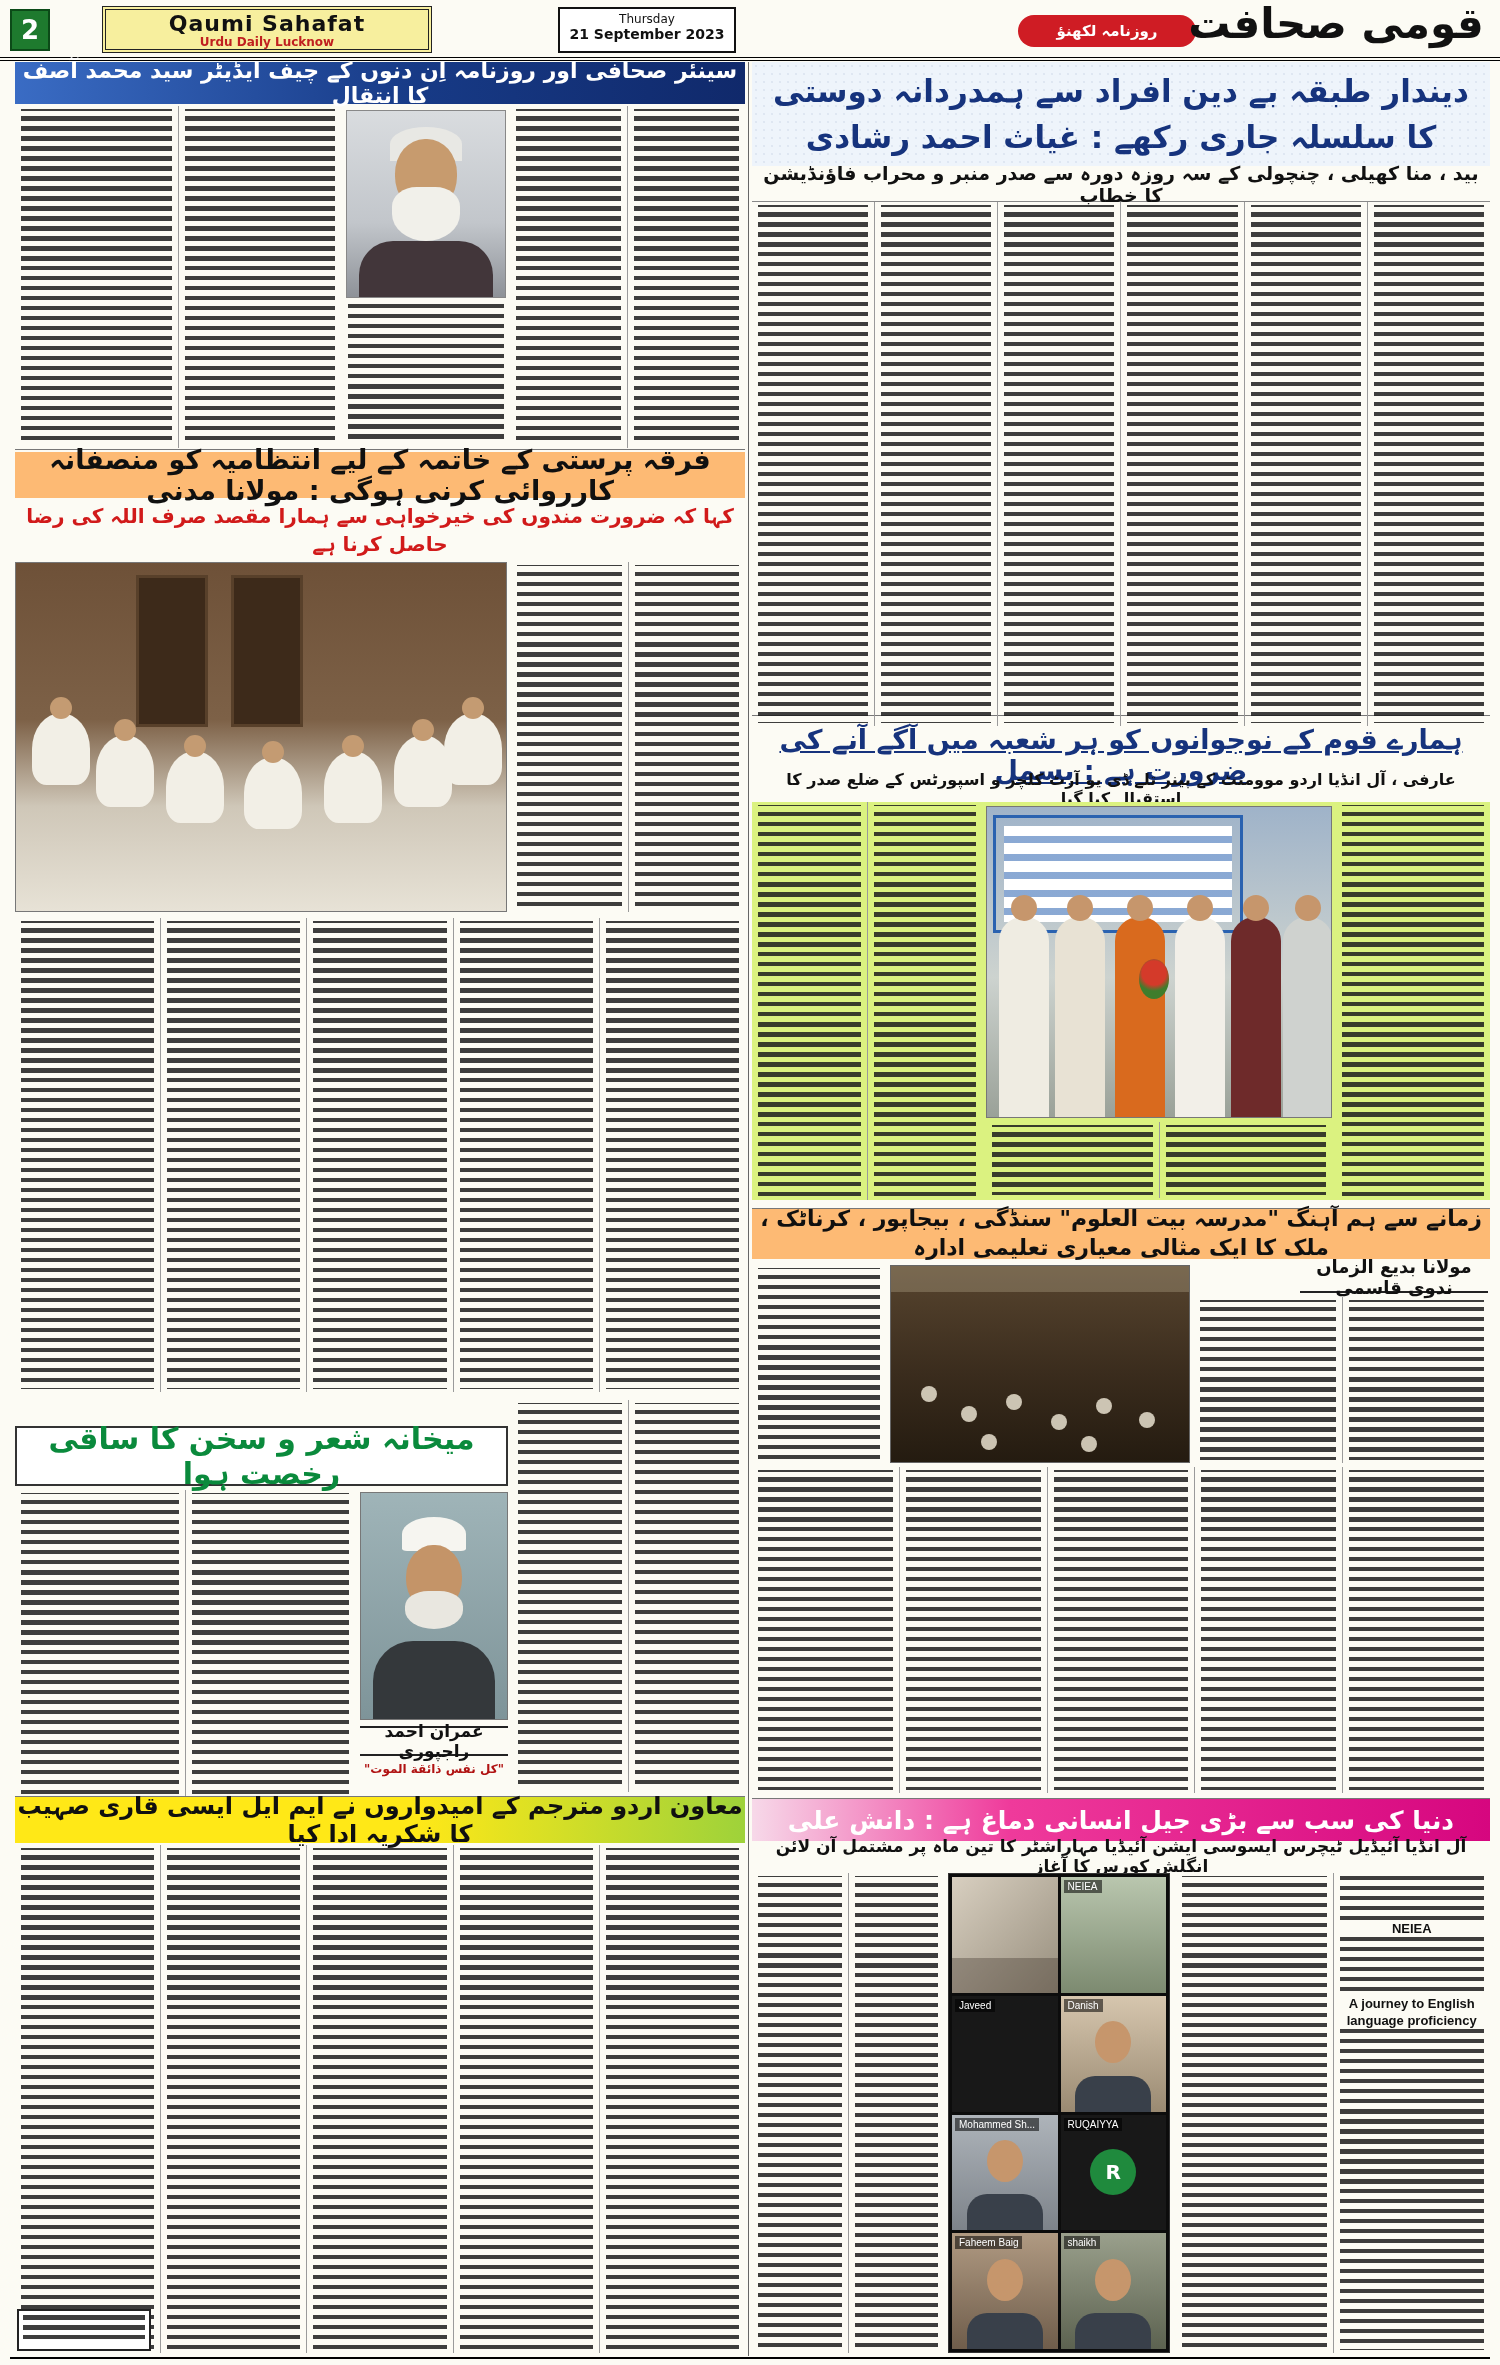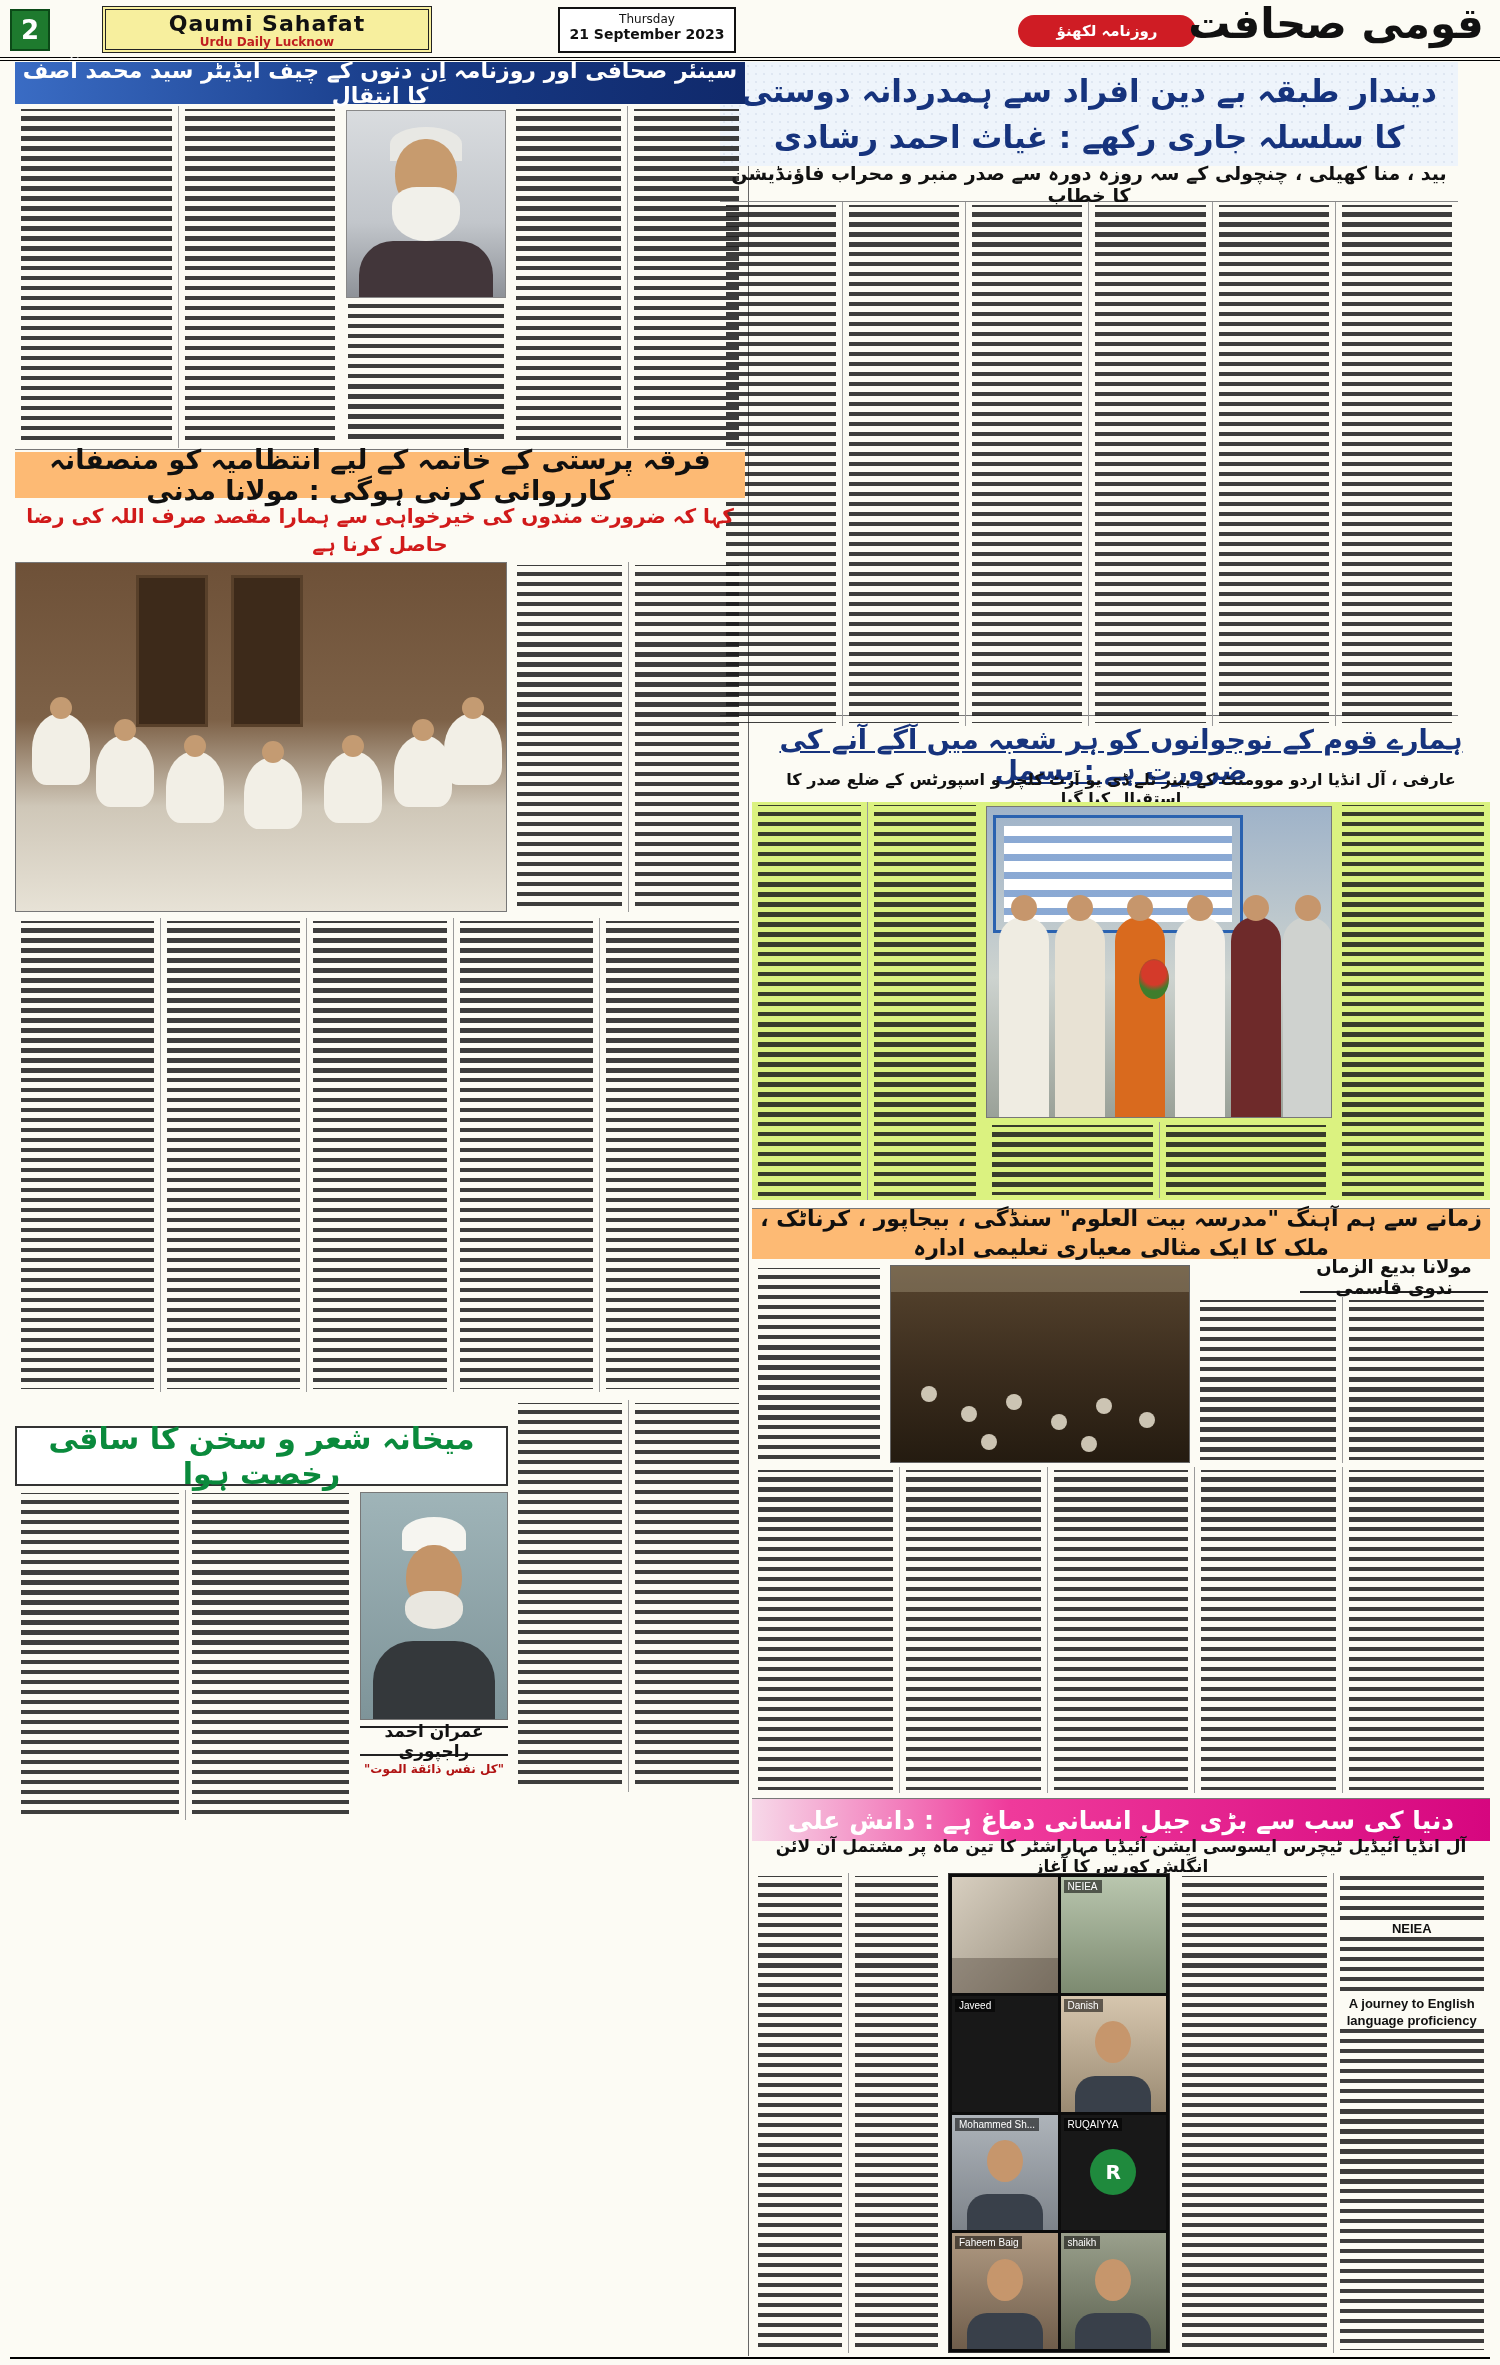--- a/index.html
+++ b/index.html
@@ -117,21 +117,21 @@
       <div class="date-line">21  September  2023</div>
     </div>
     <div class="oval ur">
       <span>روزنامہ لکھنؤ</span>
     </div>
     <div class="mast-ur ur">قومی صحافت</div>
   </div>
   <div class="abs" style="left:0;top:57px;width:1500px;height:4px;border-top:1px solid #000;border-bottom:1px solid #000;"></div>
   <div class="abs" style="left:748px;top:62px;width:1px;height:2294px;background:#666;"></div>
 
-  <section class="abs" style="left:720px;top:62px;width:738px;height:654px;border-bottom:1px solid #777;">
+  <section class="abs" style="left:752px;top:62px;width:738px;height:654px;border-bottom:1px solid #777;">
     <div class="h-rashadi ur center">دیندار طبقہ بے دین افراد سے ہمدردانہ دوستی کا سلسلہ جاری رکھے : غیاث احمد رشادی</div>
     <div class="sub-plain ur center" style="height:36px;border-bottom:1px solid #888;">بید ، منا کھیلی ، چنچولی کے سہ روزہ دورہ سے صدر منبر و محراب فاؤنڈیشن کا خطاب</div>
     <div class="cols" style="height:524px;">
       <div class="col sim"></div>
       <div class="col sim"></div>
       <div class="col sim"></div>
       <div class="col sim"></div>
       <div class="col sim"></div>
       <div class="col sim"></div>
     </div>
@@ -264,20 +264,35 @@
       <div class="byline ur center abs" style="left:345px;top:236px;width:148px;height:30px;font-size:17px;border-top:2px solid #222;border-bottom:2px solid #222;">عمران احمد راجپوری</div>
       <div class="ur center abs" style="left:345px;top:272px;width:148px;font-size:12px;color:#b01212;font-weight:bold;">"کل نفس ذائقة الموت"</div>
     </div>
   </section>
 
   <div class="cols abs" style="left:512px;top:1400px;width:233px;height:392px;">
     <div class="col sim"></div>
     <div class="col sim"></div>
   </div>
 
+  <section class="abs" style="left:15px;top:1796px;width:730px;height:560px;border-top:1px solid #777;">
+    <div class="h-yellowgreen ur center" style="height:46px;font-size:24px;">معاون اردو مترجم کے امیدواروں نے ایم ایل ایسی قاری صہیب کا شکریہ ادا کیا</div>
+    <div style="position:relative;height:508px;margin-top:2px;">
+      <div class="cols" style="height:100%;">
+        <div class="col sim"></div>
+        <div class="col sim"></div>
+        <div class="col sim"></div>
+        <div class="col sim"></div>
+        <div class="col sim"></div>
+      </div>
+      <div class="abs" style="left:2px;bottom:2px;width:134px;height:42px;border:2px solid #222;background:#fff;padding:4px;">
+        <div class="sim" style="height:100%;"></div>
+      </div>
+    </div>
+  </section>
 
   <section class="abs" style="left:752px;top:1798px;width:738px;height:558px;border-top:1px solid #777;">
     <div class="h-magenta ur center" style="height:42px;font-size:25px;">دنیا کی سب سے بڑی جیل انسانی دماغ ہے : دانش علی</div>
     <div class="ur center" style="height:30px;font-size:17px;font-weight:bold;">آل انڈیا آئیڈیل ٹیچرس ایسوسی ایشن آئیڈیا مہاراشٹر کا تین ماہ پر مشتمل آن لائن انگلش کورس کا آغاز</div>
     <div style="position:relative;height:484px;">
       <div class="cols abs" style="left:0;top:2px;width:192px;height:480px;">
         <div class="col sim"></div>
         <div class="col sim"></div>
       </div>
       <div class="vgrid abs" style="left:196px;top:2px;width:222px;height:480px;">

